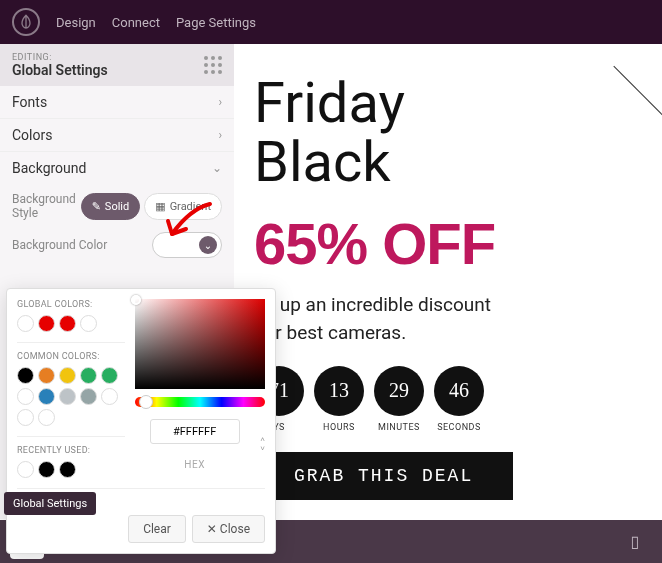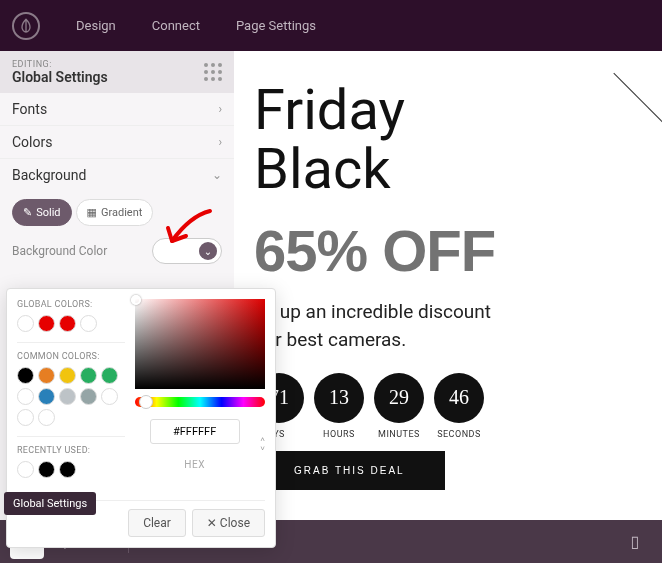--- a/index.html
+++ b/index.html
@@ -1,17 +1,17 @@
 <!DOCTYPE html>
 <html><head>
 <meta charset="utf-8">
 <style>
 *{box-sizing:border-box;margin:0;padding:0;font-family:-apple-system,BlinkMacSystemFont,'Segoe UI',Roboto,sans-serif}
 body{width:662px;height:563px;background:#fff;overflow:hidden;position:relative}
-.topbar{height:51px;background:#2d0f2a;display:flex;align-items:center;padding:0 12px;gap:36px}
+.topbar{height:44px;background:#2d0f2a;display:flex;align-items:center;padding:0 12px;gap:16px}
 .logo{width:28px;height:28px;border:2px solid #8a7a88;border-radius:50%;display:flex;align-items:center;justify-content:center}
 .logo svg{width:16px;height:16px}
 .nav-item{color:#c0b5bf;font-size:13px;cursor:pointer}
 .main{display:flex;height:475px}
 .sidebar{width:234px;background:#f7f5f7;display:flex;flex-direction:column;position:relative}
 .panel-header{padding:8px 12px;background:#e8e4e8;display:flex;justify-content:space-between;align-items:center}
 .editing-label{font-size:9px;color:#888;letter-spacing:0.5px}
 .panel-title{font-size:14px;font-weight:600;color:#333}
 .drag-handle{display:grid;grid-template-columns:repeat(3,4px);gap:3px}
 .drag-handle span{width:4px;height:4px;background:#999;border-radius:50%}
@@ -37,32 +37,32 @@
 .sat-box{width:130px;height:90px;background:linear-gradient(to top,#000,transparent),linear-gradient(to right,#fff,#d00);position:relative;margin-bottom:8px}
 .sat-handle{position:absolute;top:-4px;left:-4px;width:10px;height:10px;border:2px solid #fff;border-radius:50%;box-shadow:0 0 2px rgba(0,0,0,0.5)}
 .hue-bar{width:130px;height:10px;background:linear-gradient(to right,#f00,#ff0,#0f0,#0ff,#00f,#f0f,#f00);border-radius:5px;position:relative;margin-bottom:12px}
 .hue-handle{position:absolute;top:-2px;left:4px;width:14px;height:14px;background:#fff;border:1px solid #ccc;border-radius:50%}
 .hex-row{display:flex;align-items:center;gap:6px}
 .hex-box{flex:1;text-align:center}
 .hex-input{width:90px;border:1px solid #ddd;padding:5px;font-size:11px;text-align:center;border-radius:3px}
 .hex-label{font-size:10px;color:#aaa;margin-top:15px;letter-spacing:0.5px}
 .stepper{display:flex;flex-direction:column;gap:1px}
 .stepper span{font-size:8px;color:#999;cursor:pointer;line-height:1}
-.picker-footer{display:flex;justify-content:flex-end;gap:6px;margin-top:12px;padding-top:8px;border-top:1px solid #eee}
+.picker-footer{display:flex;justify-content:flex-end;gap:6px;padding-top:26px;border-top:1px solid #eee}
 .picker-btn{padding:6px 14px;font-size:12px;border:1px solid #ddd;background:#f7f7f7;border-radius:3px;cursor:pointer;color:#555}
 .annotation{position:absolute;top:155px;left:160px;z-index:5;pointer-events:none}
 .canvas{flex:1;background:#fff;padding:30px 20px 20px 20px;position:relative;overflow:hidden}
 .headline{font-family:Georgia,serif;font-size:56px;line-height:1.05;color:#111;font-weight:400}
-.discount{font-family:Arial,sans-serif;font-size:58px;font-weight:900;color:#737373;margin-top:18px;letter-spacing:-1px}
+.discount{font-family:Arial,sans-serif;font-size:58px;font-weight:900;color:#be185d;margin-top:18px;letter-spacing:-1px}
 .subtext{font-family:Georgia,serif;font-size:19px;color:#222;margin-top:14px;line-height:1.5}
 .countdown{display:flex;gap:10px;margin-top:18px}
 .cd-item{text-align:center}
 .cd-circle{width:50px;height:50px;background:#111;border-radius:50%;color:#fff;display:flex;align-items:center;justify-content:center;font-size:20px;font-weight:400;font-family:Georgia,serif}
 .cd-label{font-size:9px;color:#333;margin-top:6px;letter-spacing:0.5px}
-.cta{margin-top:12px;background:#111;color:#fff;padding:14px 40px;font-size:10px;letter-spacing:2px;border:none;cursor:pointer;font-family:Liberation Sans, sans-serif}
+.cta{margin-top:20px;background:#111;color:#fff;padding:14px 40px;font-size:18px;letter-spacing:2px;border:none;cursor:pointer;font-family:Liberation Mono, monospace}
 .corner-line{position:absolute;top:50px;right:-20px;width:80px;height:1px;background:#333;transform:rotate(45deg)}
 .tooltip{position:absolute;bottom:48px;left:4px;background:#3a2838;color:#fff;font-size:11px;padding:5px 9px;border-radius:3px;z-index:20}
 .tooltip::after{content:'';position:absolute;bottom:-5px;left:12px;border:5px solid transparent;border-top-color:#3a2838}
 .bottombar{position:absolute;bottom:0;left:0;right:0;height:43px;background:#4a3848;display:flex;align-items:center;padding:0 10px;gap:4px}
 .bb-btn{width:34px;height:34px;display:flex;align-items:center;justify-content:center;color:#c0b5bf;cursor:pointer;border-radius:4px;font-size:16px}
 .bb-btn.active{background:#fff;color:#4a3848}
 .bb-sep{width:1px;height:22px;background:#6a5868;margin:0 4px}
 .bb-spacer{flex:1}
 </style>
 </head>
@@ -107,20 +107,21 @@
       <span>Colors</span>
       <span class="chev">›</span>
     </div>
     <div class="section-row expanded">
       <span>Background</span>
       <span class="chev">⌄</span>
     </div>
 
     <div class="bg-controls">
       <div class="ctrl-row">
+        <div class="ctrl-label">Background Style</div>
         <div class="toggle-group">
           <button class="toggle-btn active">
               <span>✎</span>
               <span>Solid</span>
             </button>
           <button class="toggle-btn">
               <span>▦</span>
               <span>Gradient</span>
             </button>
         </div>

